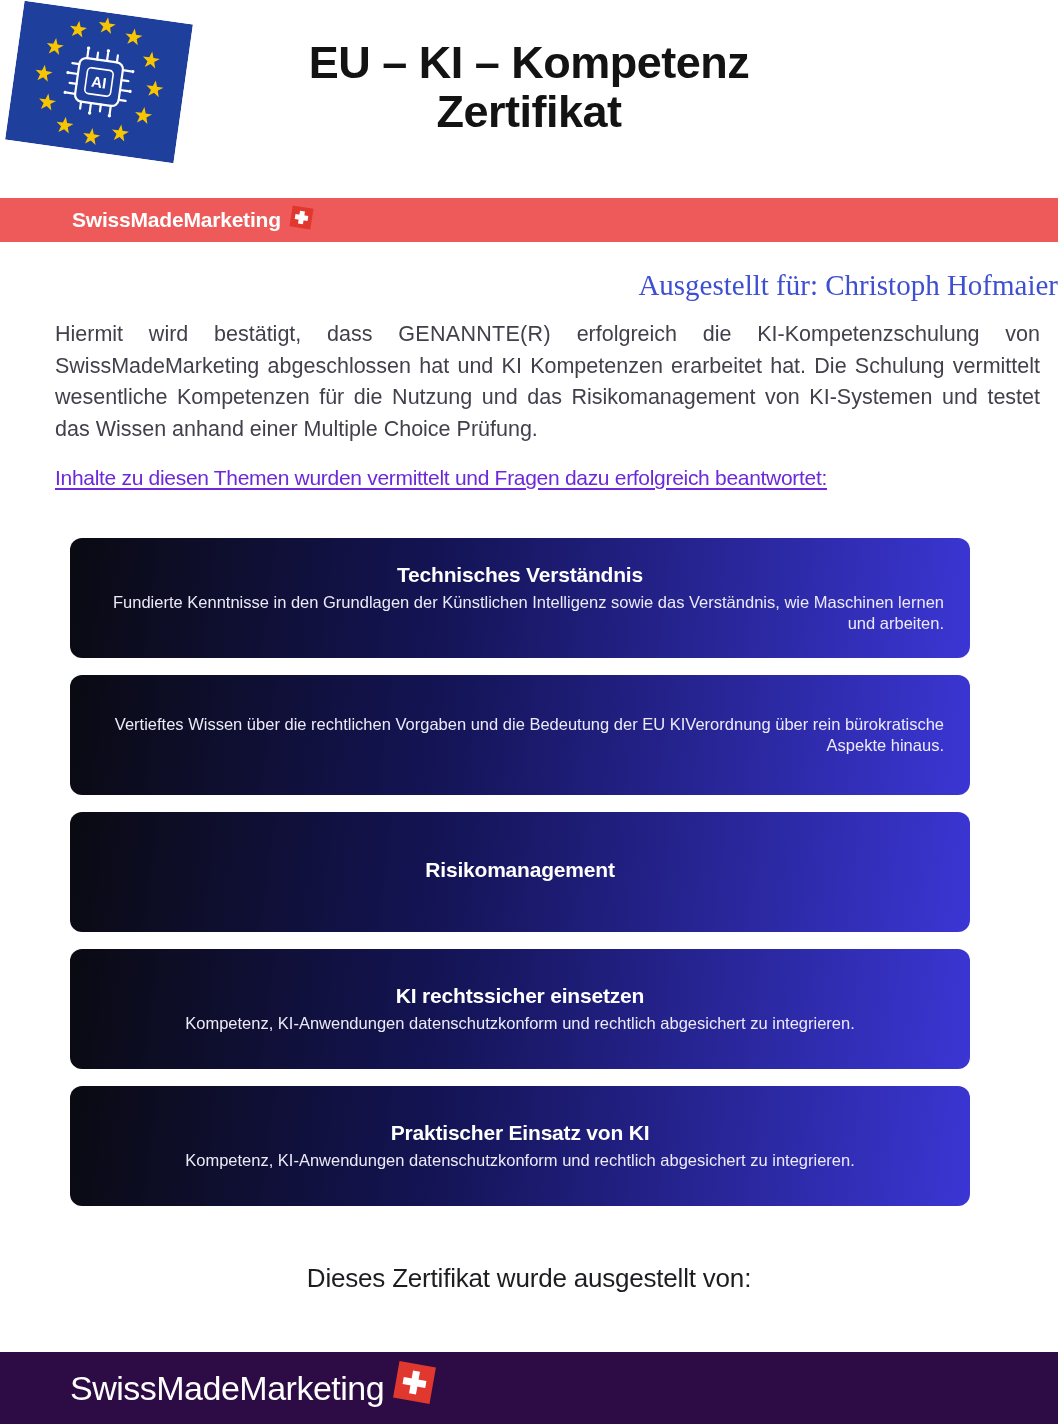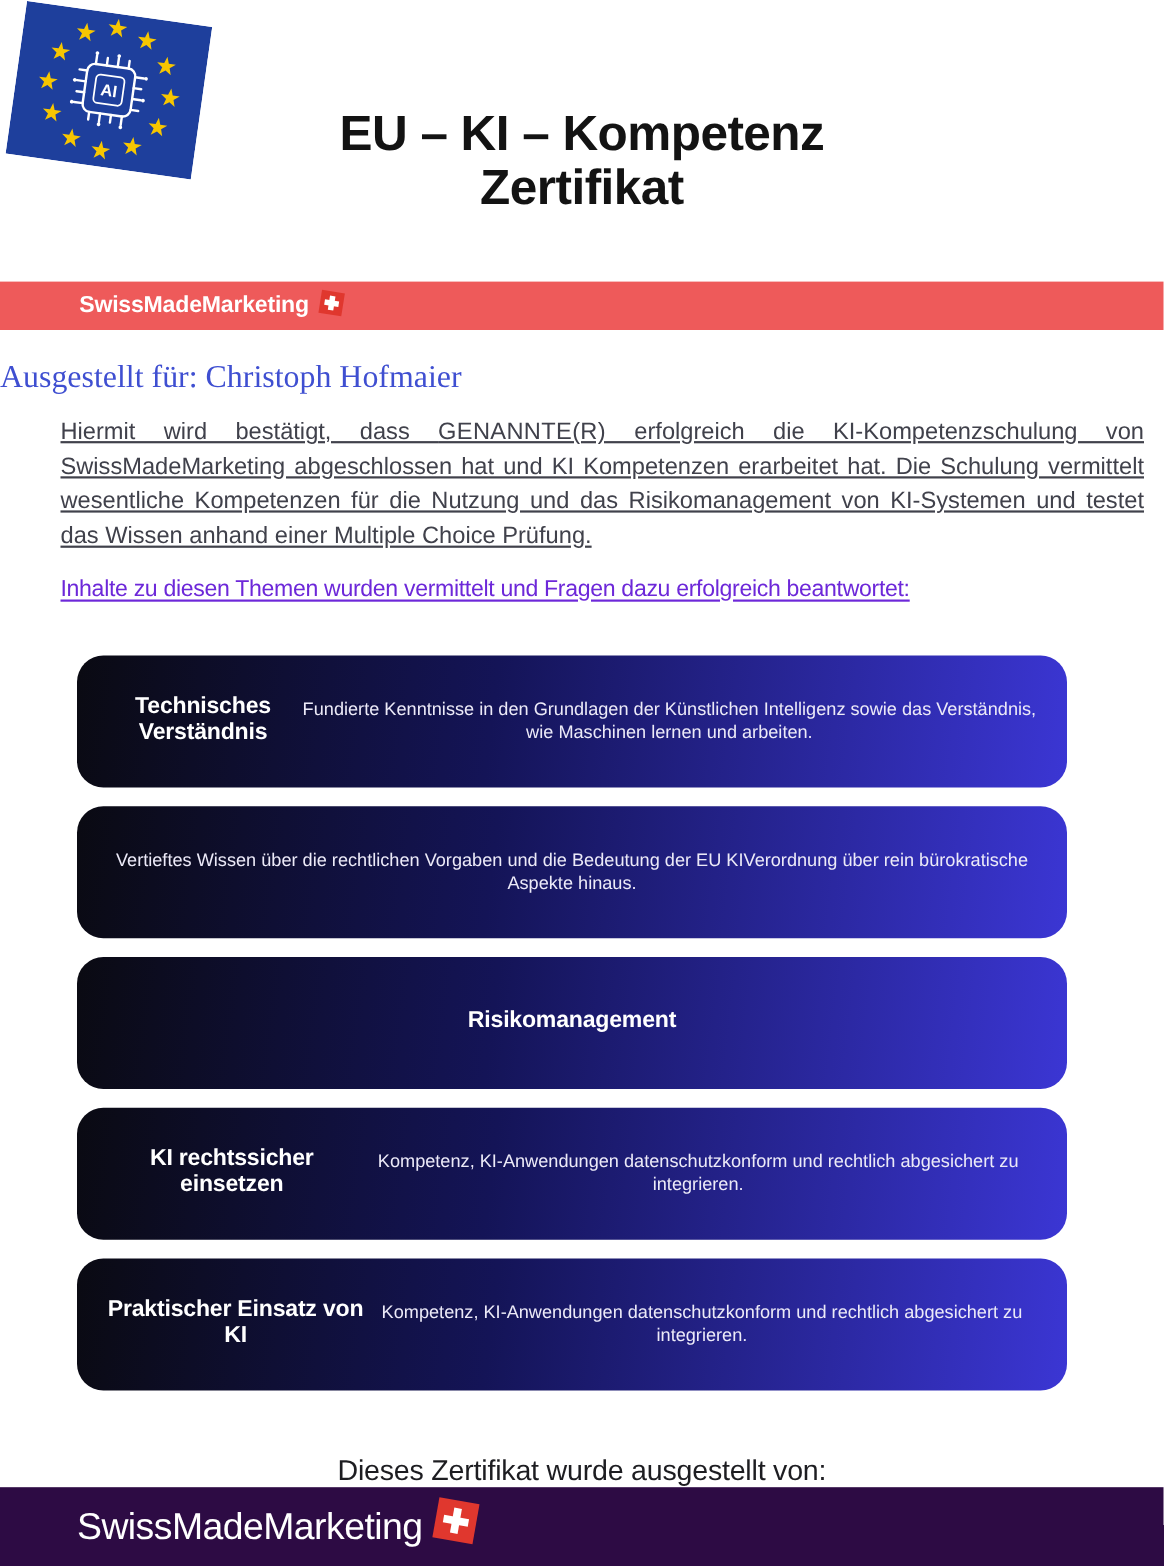--- a/index.html
+++ b/index.html
@@ -18,21 +18,21 @@
   .eu-flag {
     position: absolute;
     left: 14px;
     top: 12px;
     width: 170px;
     height: 140px;
     transform: rotate(8deg);
   }
 
   
-  .header { padding-top: 96px; text-align: center; }
+  .header { padding-top: 38px; text-align: center; }
   .page-title {
     font-size: 45px;
     line-height: 49px;
     font-weight: 800;
     letter-spacing: -0.5px;
     color: #131313;
   }
 
   
   .top-banner {
@@ -56,59 +56,58 @@
   }
   .swiss-flag::after {
     content: ""; position: absolute; top: 18%; bottom: 18%; left: 40%; right: 40%; background: #fff;
   }
   .swiss-sm { width: 21px; height: 21px; transform: rotate(9deg); margin-left: 10px; margin-top: -6px; }
   .swiss-lg { width: 37px; height: 37px; transform: rotate(10deg); margin-left: 12px; margin-top: -12px; }
 
   
   .recipient {
     margin-top: 27px;
-    text-align: left;
+    text-align: right;
     font-family: "Liberation Serif", serif;
     font-size: 29px;
     color: #3f4fd1;
   }
 
   
   .body-text {
     margin: 17px 18px 0 55px;
     font-size: 21.5px;
     line-height: 31.5px;
     text-align: justify;
     color: #40414b;
-    text-decoration: underline;
   }
   .body-text .caps { letter-spacing: 0.3px; }
 
   
   .topics-heading {
     margin: 21px 33px 0 55px;
     font-size: 21px;
     color: #6d28d9;
     text-decoration: underline;
     text-underline-offset: 3px;
     letter-spacing: -0.3px;
   }
 
   
   .topics { margin: 48px 0 0 70px; width: 900px; }
   .topic-card {
     height: 120px;
-    border-radius: 24px;
+    border-radius: 12px;
     background: linear-gradient(97deg, #0a0a12 0%, #141457 42%, #3b36d4 100%);
     color: #ffffff;
     display: flex;
-    flex-direction: row;
+    flex-direction: column;
     justify-content: center;
     align-items: center;
-    text-align: center;
+    text-align: right;
     padding: 0 26px;
     margin-bottom: 17px;
   }
   .topic-title {
     font-size: 21px;
     font-weight: 700;
     letter-spacing: -0.2px;
     margin-bottom: 5px;
   }
   .topic-desc {

